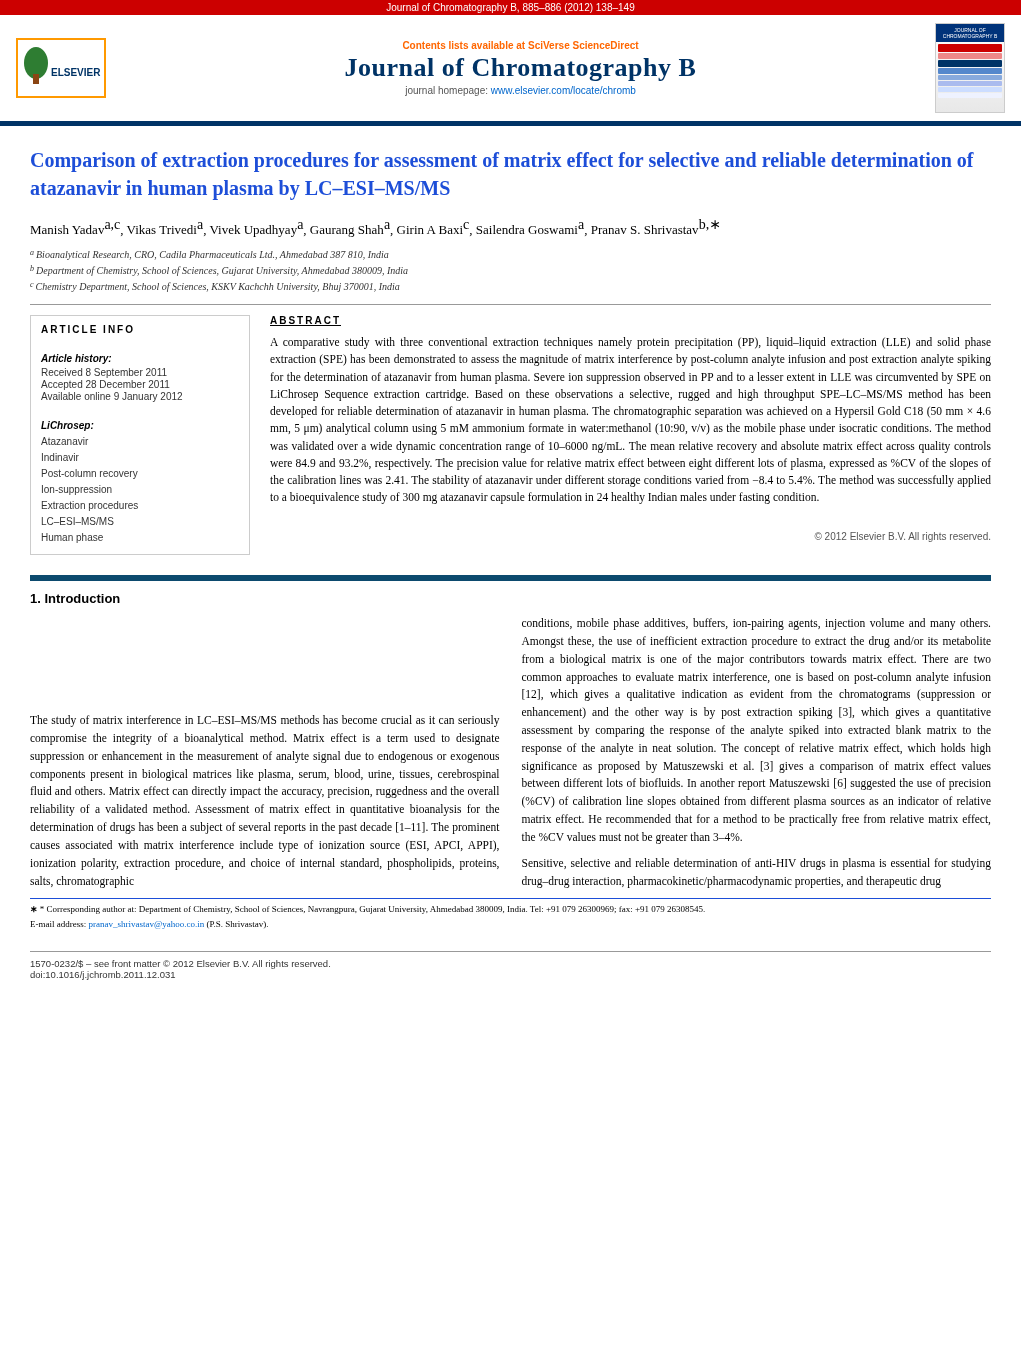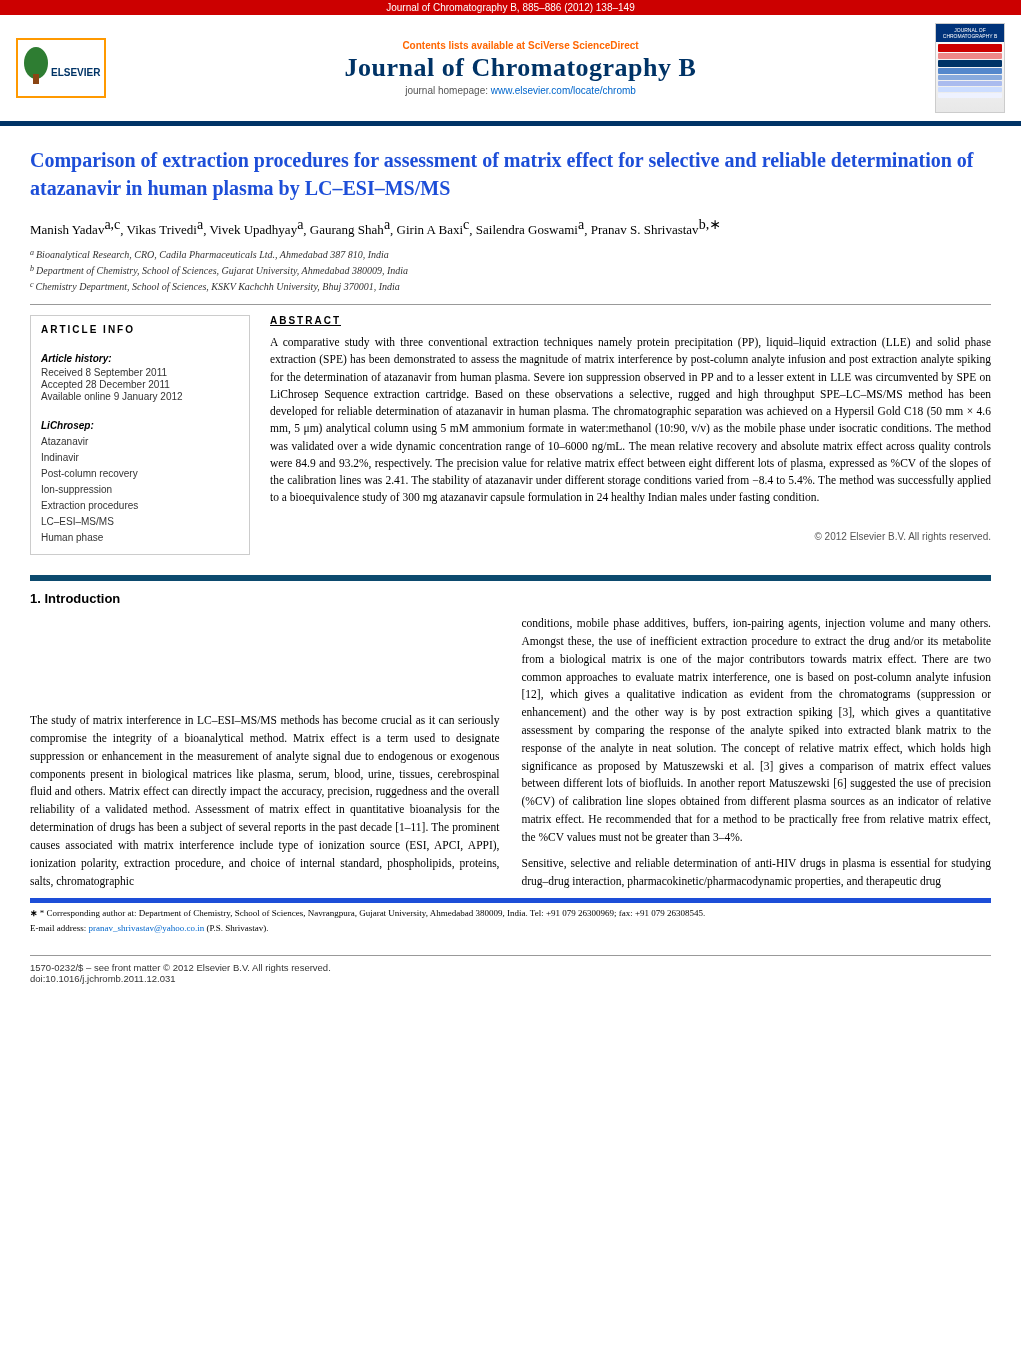--- a/index.html
+++ b/index.html
@@ -278,21 +278,21 @@
       margin-top: 20px;
       border-top: 1px solid #999;
       padding-top: 6px;
       font-size: 9.5px;
       font-family: Arial, sans-serif;
       color: #333;
     }
 
     .footnote {
       font-size: 9px;
-      border-top: 5px solid #1d4ed8;
+      border-top: 1px solid #1d4ed8;
       padding-top: 4px;
       margin-top: 8px;
     }
     .footnote p {
       margin-bottom: 2px;
       line-height: 1.4;
     }
 
     .bold-star {
       font-weight: bold;

